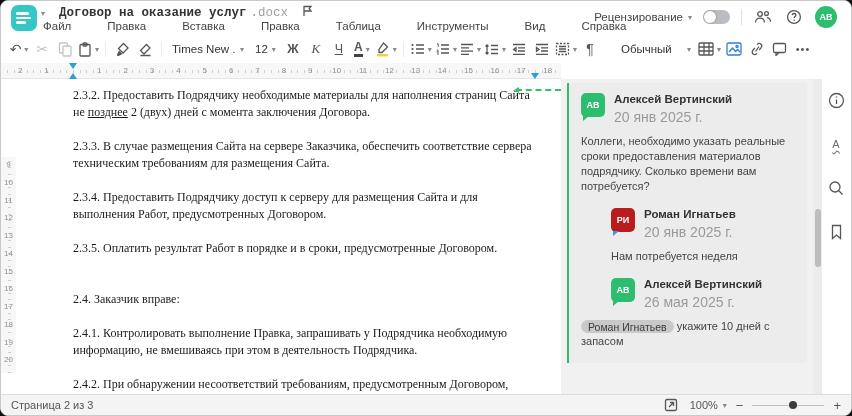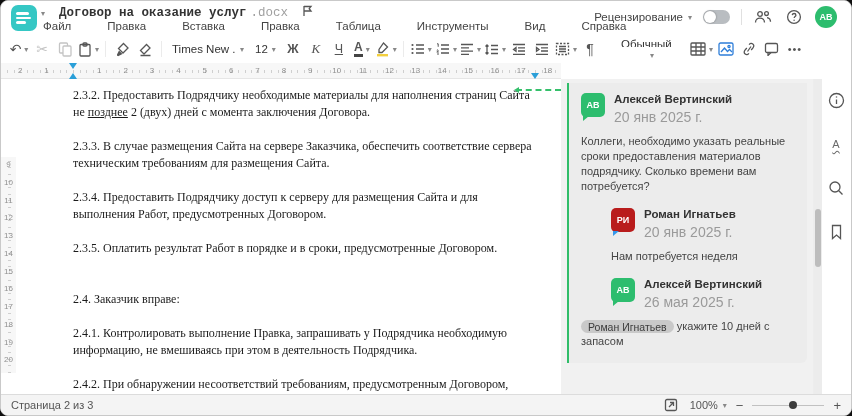--- a/index.html
+++ b/index.html
@@ -43,21 +43,21 @@
   .tb.disabled { color:#c4c4c4; }
   .tb-glyph { font-size:14px; line-height:1; }
   .tb-bold { font-weight:bold; font-size:12.5px; }
   .tb-italic { font-style:italic; font-family:"Liberation Serif",serif; font-size:13px; }
   .tb-underline { text-decoration:underline; font-size:12.5px; }
   .fontcolor { font-size:12px; font-weight:bold; border-bottom:3px solid #444; line-height:1.05; }
   .combo { display:flex; align-items:center; gap:4px; font-size:11.5px; color:#333;
            padding:0 4px; height:22px; cursor:pointer; }
   .combo .val { white-space:nowrap; overflow:hidden; }
   .combo-font .val { width:64px; }
-  .combo-style { margin-left:14px;flex-direction:column; }
+  .combo-style { margin-left:14px; }
   .combo-style .val { width:62px; }
   .sep { width:1px; height:16px; background:#ebebeb; margin:0 3px; }
   svg.ic { stroke:#565656; fill:none; stroke-width:1.3; }
   .tb.disabled svg.ic { stroke:#c4c4c4; }
   .tb.accent svg.ic { stroke:#2e7ed9; }
 
   
   .ruler-h { position:absolute; left:0; top:62px; width:560px; height:16px; background:#f7f7f7;
              display:flex; padding-left:6px; border-bottom:1px solid #e6e6e6; }
   .ruler-h::before { content:""; position:absolute; left:6px; width:554px; top:7px; height:3px;

